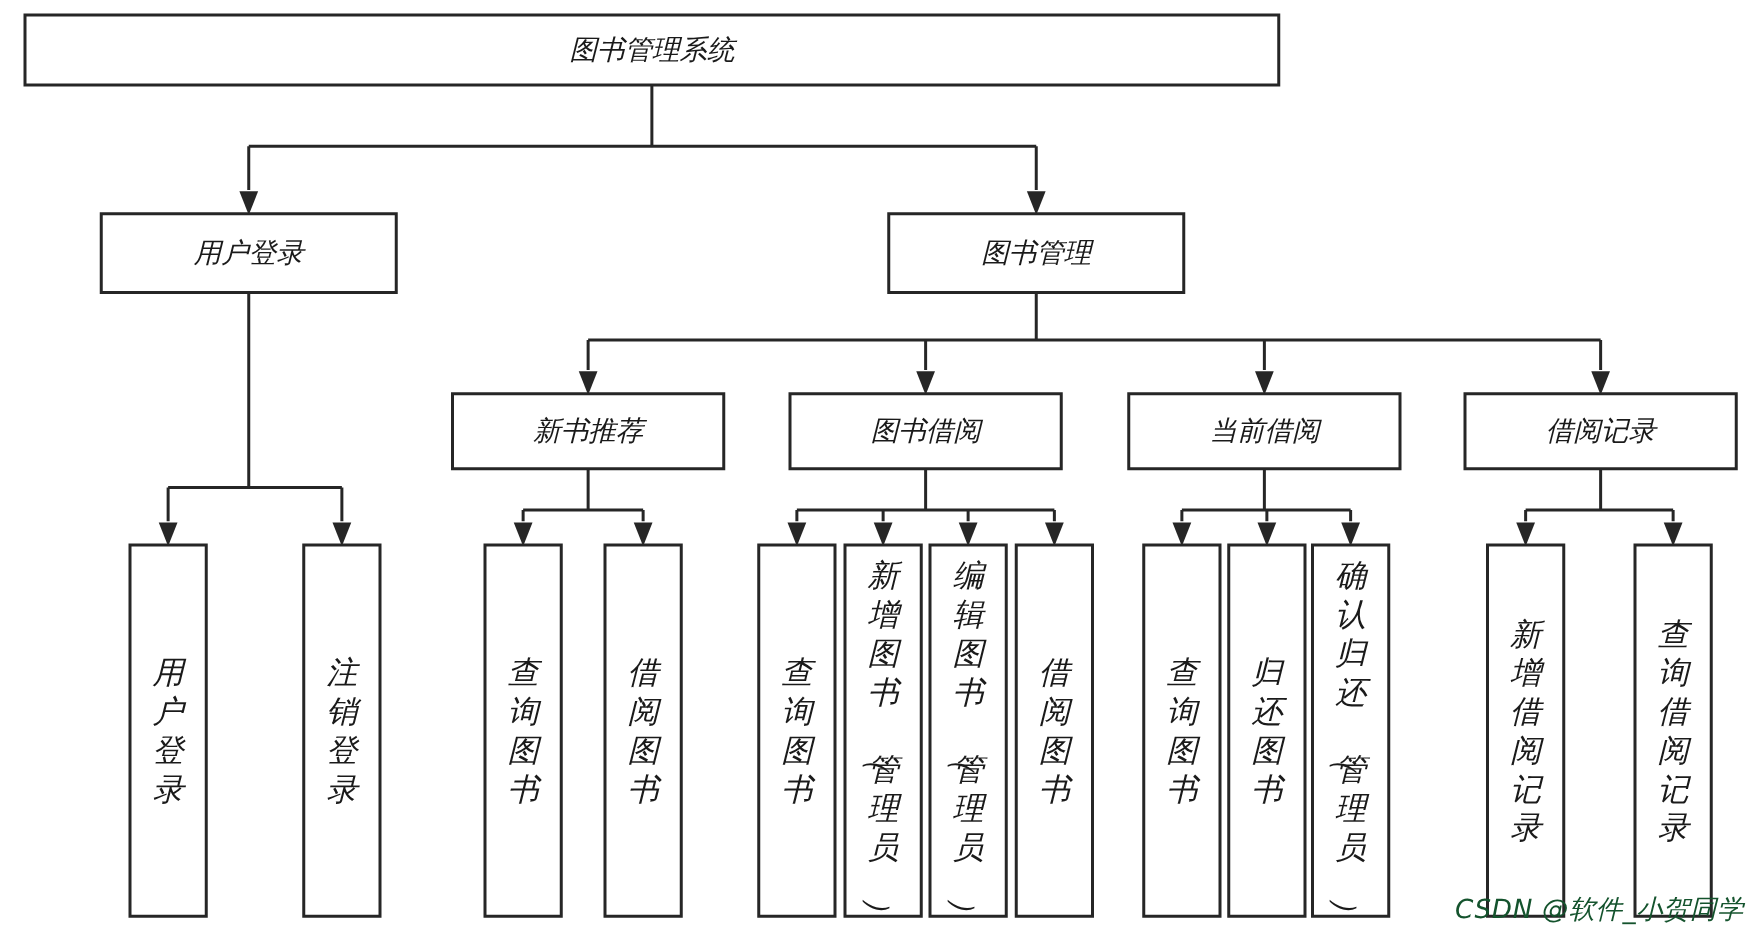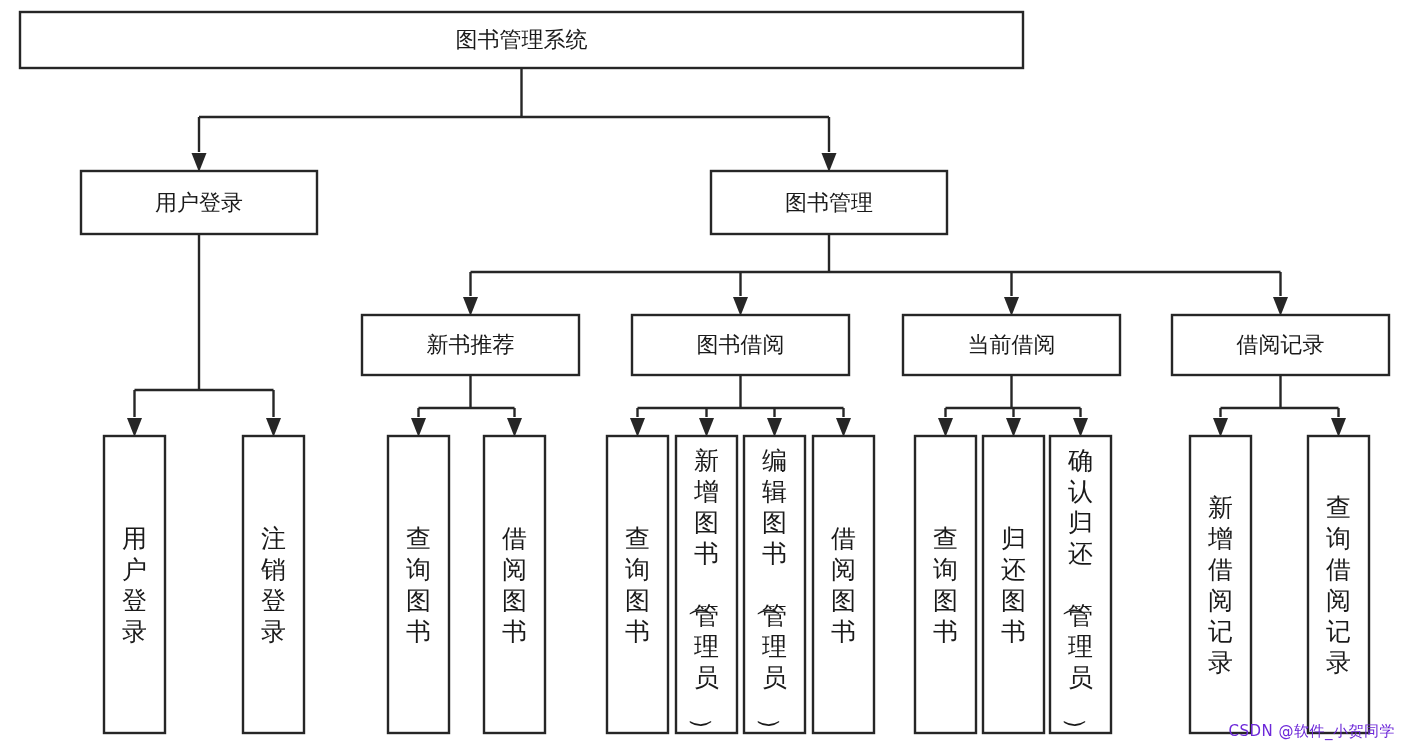--- a/index.html
+++ b/index.html
@@ -12,20 +12,21 @@
     width: 1405px;
     height: 747px;
     overflow: hidden;
     font-family: "DejaVu Sans", "Liberation Sans", sans-serif;
   }
   #diagram-root {
     position: relative;
     width: 1405px;
     height: 747px;
     background: #ffffff;
+    font-style: italic;
   }
   svg.flow-canvas {
     position: absolute;
     left: 0;
     top: 0;
     width: 1405px;
     height: 747px;
     display: block;
   }
   .node-box {
@@ -56,22 +57,22 @@
   }
   .arrow-head {
     fill: #262626;
     stroke: none;
   }
   .watermark {
     position: absolute;
     right: 10px;
     bottom: 6px;
     font-family: "DejaVu Sans", "Liberation Sans", sans-serif;
-    font-size: 15px;
-    color: #6d28d9;
+    font-size: 21px;
+    color: #14532d;
     letter-spacing: 0.5px;
     user-select: none;
     white-space: nowrap;
   }
 </style>
 </head>
 <body>
 
 <div id="diagram-root">
   <svg class="flow-canvas" viewBox="0 0 1405 747">

